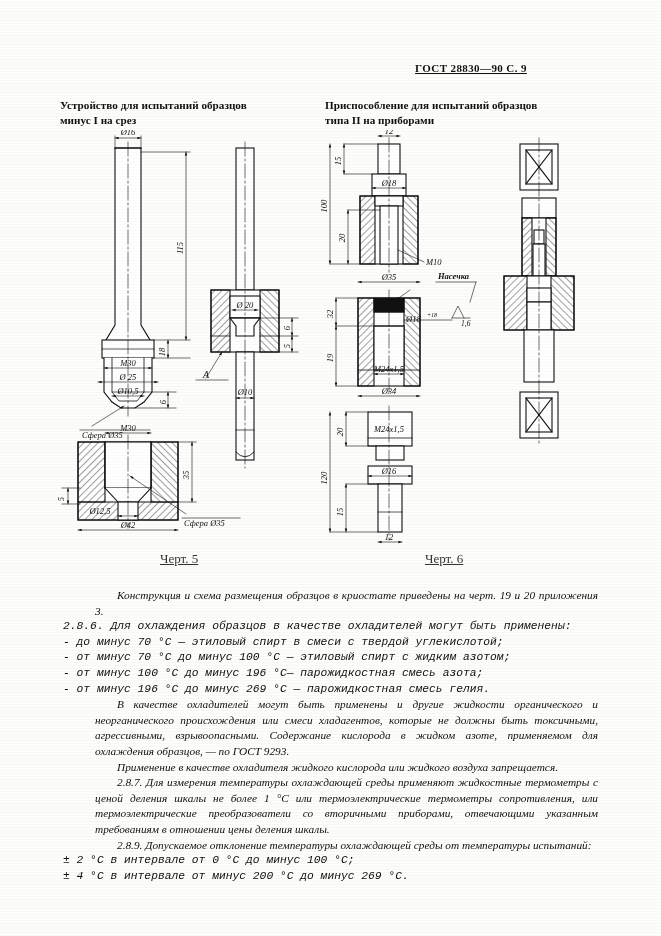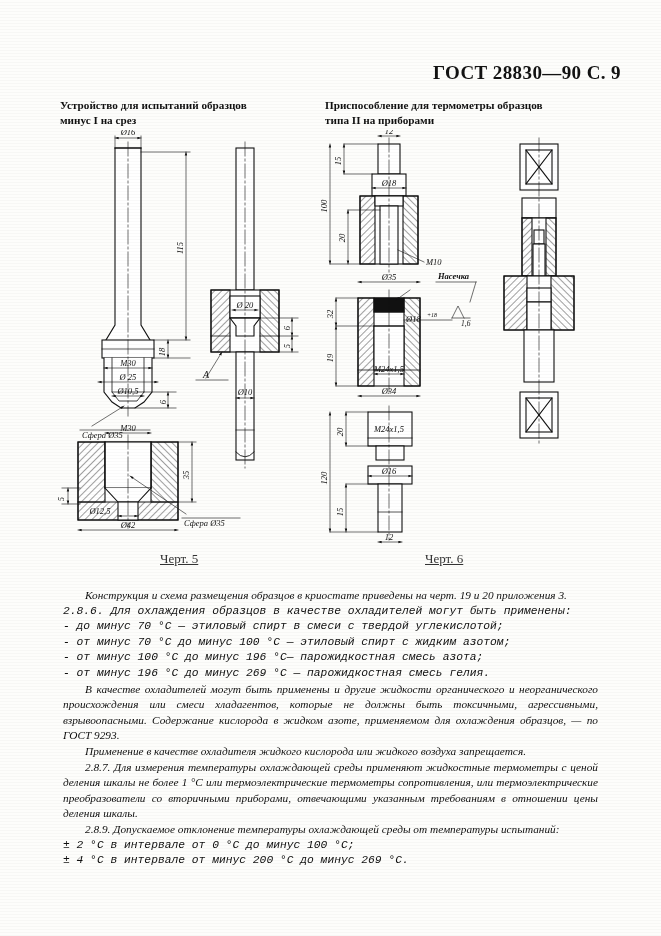--- a/index.html
+++ b/index.html
@@ -2,23 +2,23 @@
 <html><head>
 <meta charset="utf-8">
 <style>
   html,body{margin:0;padding:0;background:#8c8c8c;}
   body{font-family:"Liberation Serif",serif;}
   #page{
     position:relative;width:661px;height:936px;background:#fdfdfb;overflow:hidden;
   }
   
   #header{
-    position:absolute;top:62px;right:40px;width:300px;text-align:right;
-    font-family:"Liberation Serif",serif;font-weight:bold;font-size:19px;
-    letter-spacing:.4px;color:#121212;
+    position:absolute;top:62px;right:40px;width:300px;text-align:center;
+    font-family:"Liberation Serif",serif;font-weight:bold;font-size:11px;
+    letter-spacing:.4px;color:#121212;text-decoration:underline;
   }
   
   .fig-title{
     position:absolute;font-family:"Liberation Serif",serif;font-weight:bold;
     font-size:11.2px;line-height:15px;color:#111;
   }
   #title-left{left:60px;top:98px;width:280px;}
   #title-right{left:325px;top:98px;width:300px;}
   .fig-num{
     position:absolute;font-family:"Liberation Serif",serif;font-size:13px;color:#333;text-decoration:underline;
@@ -30,42 +30,42 @@
   #drawings{position:absolute;left:0;top:130px;width:661px;height:420px;}
   #drawings svg{display:block;}
 
   
   #body{
     position:absolute;left:63px;top:588px;width:535px;
     font-family:"Liberation Serif",serif;font-style:italic;font-size:11.3px;
     line-height:15.6px;color:#0f0f0f;text-align:justify;
   }
   #body p{margin:0;}
-  #body p.ind{text-indent:22px;}
+  #body p.ind{text-indent:22px;margin-left:32px;}
   #body p.noind{text-indent:0;font-family:Liberation Mono, monospace;}
   .grain{
     position:absolute;inset:0;pointer-events:none;opacity:.05;
     background:
       repeating-linear-gradient(0deg,rgba(0,0,0,.5) 0 1px,transparent 1px 3px);
   }
 </style>
 </head>
 <body>
 
 <div id="page">
 
   <div id="header">ГОСТ 28830—90 С. 9</div>
 
   <div class="fig-title" id="title-left">
     <div>Устройство для испытаний образцов</div>
     <div>минус I на срез</div>
   </div>
 
   <div class="fig-title" id="title-right">
-    <div>Приспособление для термометры образцов</div>
+    <div>Приспособление для испытаний образцов</div>
     <div>типа II на приборами</div>
   </div>
 
   <div id="drawings">
     <svg width="661" height="420" viewBox="0 0 661 420" xmlns="http://www.w3.org/2000/svg">
       <defs>
         <pattern id="hatch" width="5" height="5" patternTransform="rotate(45)" patternUnits="userSpaceOnUse">
           <line x1="0" y1="0" x2="0" y2="5" stroke="#111" stroke-width="0.8"></line>
         </pattern>
         <pattern id="hatch2" width="5" height="5" patternTransform="rotate(-45)" patternUnits="userSpaceOnUse">

